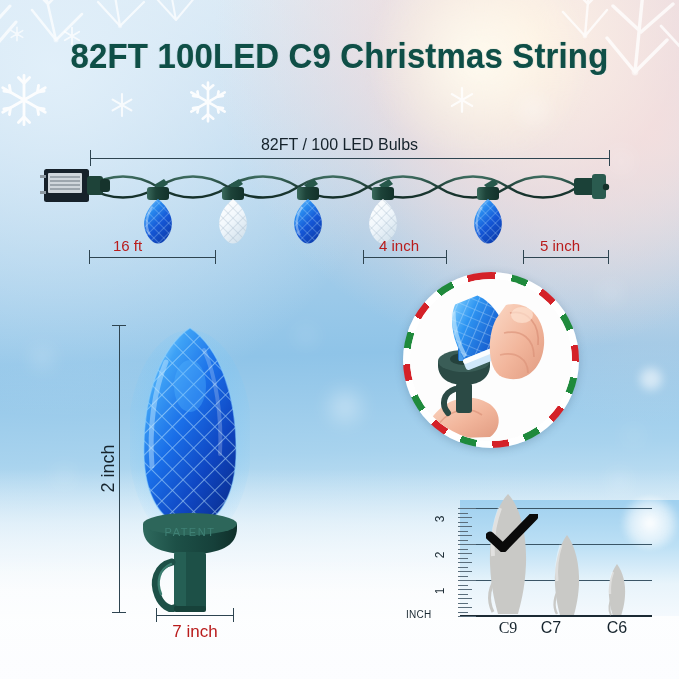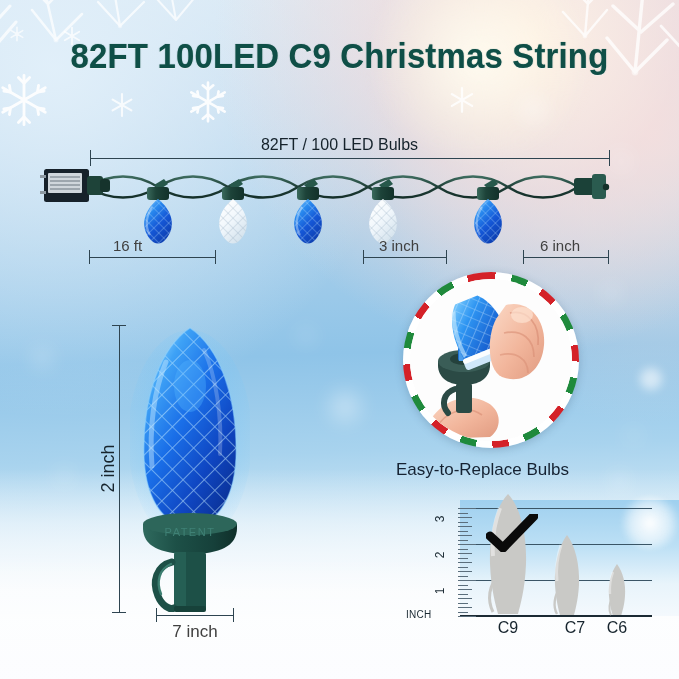--- a/index.html
+++ b/index.html
@@ -36,21 +36,21 @@
     position:absolute;left:0;right:0;top:36px;text-align:center;
     font-family:"Liberation Sans", sans-serif;
     font-weight:bold;font-size:35px;letter-spacing:.2px;
     color:#0f4f47;
     transform:scaleX(.94);
     text-shadow:0 1px 0 rgba(255,255,255,.55), 0 0 1px rgba(15,79,71,.7);
     white-space:nowrap;
   }
 
   
-  .dim-label{position:absolute;font-size:15px;color:#404040;white-space:nowrap;}
+  .dim-label{position:absolute;font-size:15px;color:#b91c1c;white-space:nowrap;}
   .dim-label.top{font-size:16px;color:#15222b;}
   .meas{position:absolute;}
   .meas .bar{position:absolute;left:0;right:0;top:50%;height:1px;background:#2e4450;}
   .meas .cap{position:absolute;top:0;bottom:0;width:1px;background:#2e4450;}
   .meas .cap.l{left:0;} .meas .cap.r{right:0;}
 
   .vmeas{position:absolute;}
   .vmeas .vbar{position:absolute;top:0;bottom:0;left:50%;width:1px;background:#2e4450;}
   .vmeas .vcap{position:absolute;left:0;right:0;height:1px;background:#2e4450;}
   .vmeas .vcap.t{top:0;} .vmeas .vcap.b{bottom:0;}
@@ -284,28 +284,28 @@
     </g>
   </svg>
 
   <div class="dim-label" style="left:113px;top:237px;">16 ft</div>
   <div class="meas" style="left:89px;top:250px;width:127px;height:14px;">
     <div class="bar"></div>
       <div class="cap l"></div>
       <div class="cap r"></div>
   </div>
 
-  <div class="dim-label" style="left:379px;top:237px;">3 inch</div>
+  <div class="dim-label" style="left:379px;top:237px;">4 inch</div>
   <div class="meas" style="left:363px;top:250px;width:84px;height:14px;">
     <div class="bar"></div>
       <div class="cap l"></div>
       <div class="cap r"></div>
   </div>
 
-  <div class="dim-label" style="left:540px;top:237px;">6 inch</div>
+  <div class="dim-label" style="left:540px;top:237px;">5 inch</div>
   <div class="meas" style="left:523px;top:250px;width:86px;height:14px;">
     <div class="bar"></div>
       <div class="cap l"></div>
       <div class="cap r"></div>
   </div>
 
   <div class="vmeas" style="left:112px;top:325px;width:14px;height:288px;">
     <div class="vbar"></div>
       <div class="vcap t"></div>
       <div class="vcap b"></div>
@@ -428,21 +428,20 @@
 
         <path d="M96 26 C 118 20, 136 40, 134 66 C 132 92, 112 106, 92 98 C 78 92, 76 60, 86 40 Z" fill="url(#skinG)"></path>
         <path d="M100 34 C 118 30, 130 46, 128 66" stroke="#d98e74" stroke-width="1.7" fill="none" opacity=".65"></path>
         <path d="M94 54 C 112 50, 124 60, 124 78" stroke="#d98e74" stroke-width="1.7" fill="none" opacity=".6"></path>
         <path d="M90 76 C 106 72, 118 80, 118 94" stroke="#d98e74" stroke-width="1.7" fill="none" opacity=".55"></path>
         <ellipse cx="112" cy="36" rx="11" ry="8" fill="#fde2d2" opacity=".7"></ellipse>
       </svg>
     </div>
   </div>
 
-  <div class="replace-caption">Easy-to-Replace Bulbs</div>
 
   <div class="chart">
     <div class="chart-sky"></div>
     <div class="chart-sun"></div>
 
     <div class="gridline" style="top:8px;"></div>
     <div class="gridline" style="top:44px;"></div>
     <div class="gridline" style="top:80px;"></div>
     <div class="baseline" style="top:115px;"></div>
 
@@ -494,18 +493,18 @@
       <path d="M10 56 C 4 62, 3 74, 7 81" stroke="#c9c9c6" stroke-width="2.4" fill="none"></path>
       <path d="M11 12 C 7 24, 6 38, 7 48" stroke="#ffffff" stroke-opacity=".4" stroke-width="3" fill="none"></path>
     </svg>
 
     <svg style="position:absolute;left:197px;top:62px;width:24px;height:54px;" viewBox="0 0 24 54">
       <path d="M12 2 C 6 10, 3 22, 4 34 C 4.6 44, 7 50, 7.6 53 L16.4 53 C 17 50, 19.4 44, 20 34 C 21 22, 18 10, 12 2 Z" fill="#c9c9c6"></path>
       <path d="M8 36 C 4 40, 3.4 48, 6 53" stroke="#c9c9c6" stroke-width="2" fill="none"></path>
       <path d="M8 10 C 5 18, 4.6 26, 5 32" stroke="#ffffff" stroke-opacity=".4" stroke-width="2.4" fill="none"></path>
     </svg>
 
-    <div class="bulbname" style="left:80px;top:119px;width:40px;text-align:center;">C9</div>
-    <div class="bulbname" style="left:148px;top:119px;width:38px;text-align:center;">C7</div>
+    <div class="bulbname" style="left:80px;top:119px;width:40px;text-align:center;font-family:Liberation Serif, serif;">C9</div>
+    <div class="bulbname" style="left:124px;top:119px;width:38px;text-align:center;">C7</div>
     <div class="bulbname" style="left:190px;top:119px;width:38px;text-align:center;">C6</div>
   </div>
 
 </div>
 
 </body></html>

